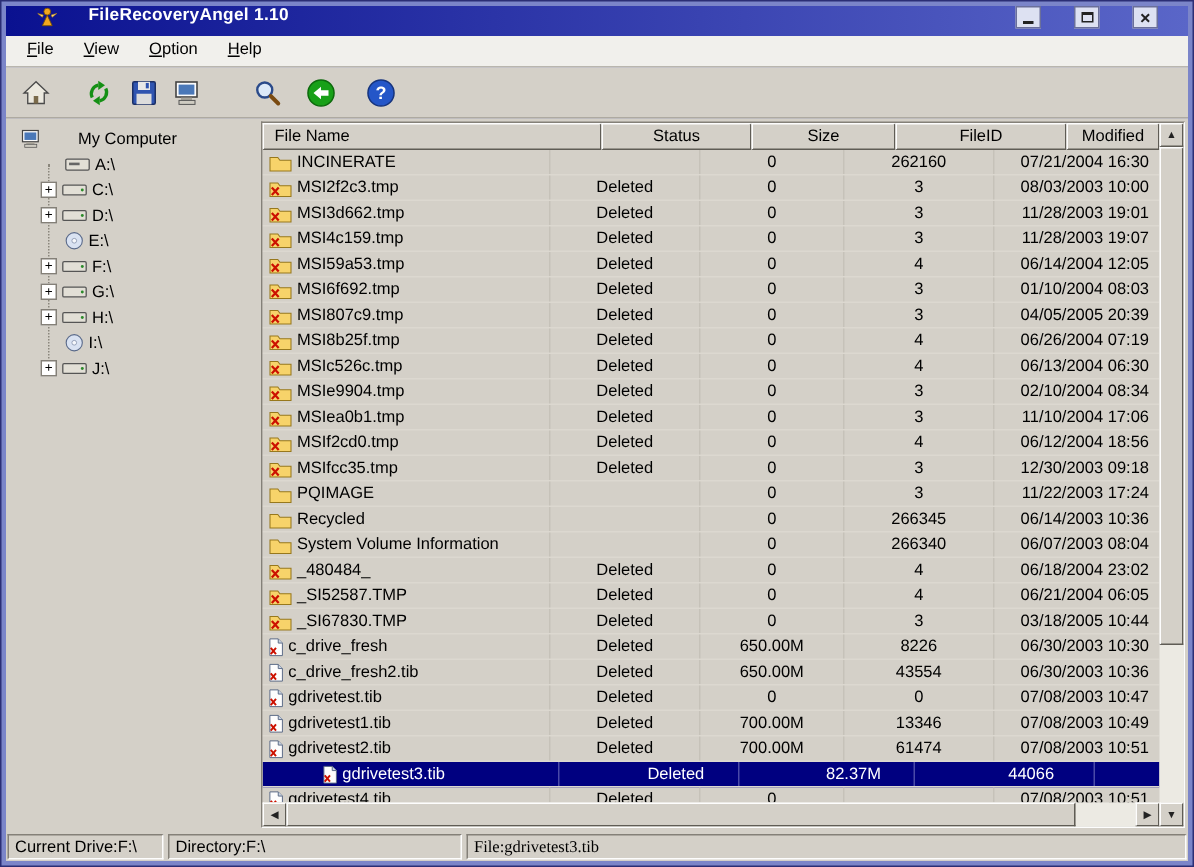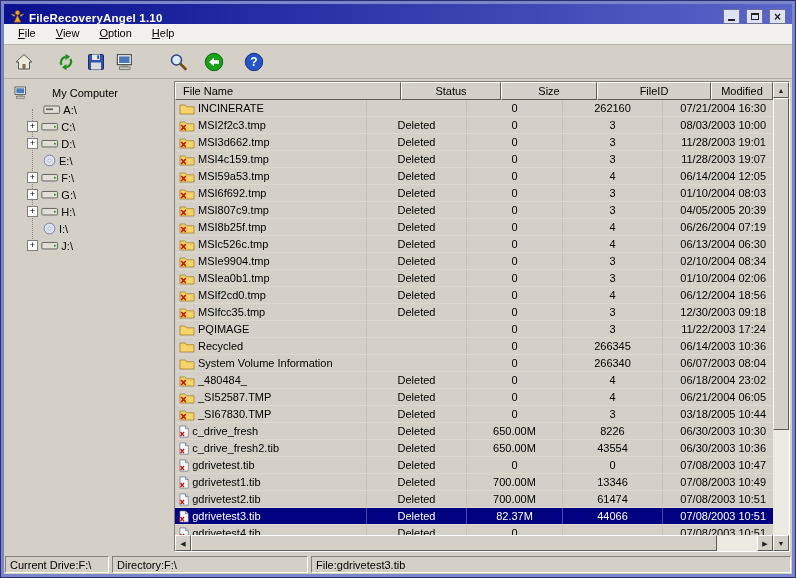--- a/index.html
+++ b/index.html
@@ -12,22 +12,22 @@
     padding: 3px;
     display: flex; flex-direction: column;
     font-family: "Liberation Sans", sans-serif;
     font-size: 11px; color: #000;
   }
 
   
   .titlebar {
     height: 20px; flex: 0 0 auto;
     background: linear-gradient(to right, #0a1190, #5a66c8);
-    display: flex; align-items: flex-end; gap: 4px;
-    padding: 0 6px; color: #fff;
+    display: flex; align-items: flex-start; gap: 20px;
+    padding: 0 20px; color: #fff;
   }
   .app-icon svg { width: 15px; height: 15px; display: block; }
   .title-text { font-weight: bold; font-size: 11.5px; letter-spacing: .2px; }
   .tb-spacer { flex: 1; }
   .win-btn {
     width: 17px; height: 15px; background: #dde1f2;
     border: 1px solid #6a6f9a; margin-left: 2px;
     display: inline-flex; align-items: flex-end; justify-content: center;
     cursor: pointer;
   }
@@ -100,21 +100,21 @@
     overflow: hidden; white-space: nowrap;
   }
   .c-name { width: 192px; padding-left: 4px; gap: 3px; }
   .c-status { width: 100px; justify-content: center; }
   .c-size { width: 96px; justify-content: center; }
   .c-id { width: 100px; justify-content: center; }
   .c-mod { flex: 1; justify-content: flex-end; padding-right: 7px; border-right: none; }
   .f-ico { display: inline-flex; flex: 0 0 auto; }
   .f-ico svg { height: 13px; width: auto; display: block; }
   .lv-row.selected { background: #000080; color: #fff; }
-  .lv-row.selected .cell { border-right-color: #4a4aa8; }
+  .lv-row.selected .cell { border-right-color: #4a4aa8; margin-left: 36px; }
 
   
   .vscroll { width: 16px; flex: 0 0 auto; display: flex; flex-direction: column; background: #eceae3; }
   .sb-btn {
     width: 16px; height: 16px; flex: 0 0 auto; background: #d4d0c8;
     border: 1px solid; border-color: #fdfdfd #5f5c55 #5f5c55 #fdfdfd;
     display: flex; align-items: center; justify-content: center; cursor: pointer;
   }
   .arr { font-size: 7px; color: #222; line-height: 1; }
   .v-track { flex: 1; position: relative; }
@@ -134,21 +134,21 @@
     height: 20px; flex: 0 0 auto; background: #d4d0c8;
     display: flex; gap: 3px; padding: 2px 1px 1px 1px; align-items: stretch;
   }
   .sb-panel {
     border: 1px solid; border-color: #848078 #fdfdfd #fdfdfd #848078;
     display: flex; align-items: center; padding: 0 4px;
     white-space: nowrap; overflow: hidden;
   }
   .p1 { width: 104px; flex: 0 0 auto; }
   .p2 { width: 196px; flex: 0 0 auto; }
-  .p3 { flex: 1; }
+  .p3 { flex: 1; font-family: Liberation Serif, serif; }
 </style>
 </head>
 <body>
 
 <div class="window">
 
   <div class="titlebar">
     <span class="app-icon">
       <svg viewBox="0 0 16 16">
           <path d="M4.5 8 L1.2 5.3 L5.2 6.4 Z" fill="#ffd978" stroke="#b8860b" stroke-width="0.4"></path>
@@ -514,21 +514,21 @@
                   <svg viewBox="0 0 16 13">
                     <path d="M1 3 L6.2 3 L7.6 4.8 L15 4.8 L15 12 L1 12 Z" fill="#f7d36a" stroke="#97781d" stroke-width="0.7"></path>
                     <path d="M2.2 6 L6.8 11 M6.8 6 L2.2 11" stroke="#cc1100" stroke-width="1.5"></path>
                   </svg>
                 </span>
                 <span class="f-lbl">MSIea0b1.tmp</span>
               </div>
               <div class="cell c-status">Deleted</div>
               <div class="cell c-size">0</div>
               <div class="cell c-id">3</div>
-              <div class="cell c-mod">01/10/2004 02:06</div>
+              <div class="cell c-mod">11/10/2004 17:06</div>
             </div>
             <div class="lv-row">
               <div class="cell c-name">
                 <span class="f-ico">
                   <svg viewBox="0 0 16 13">
                     <path d="M1 3 L6.2 3 L7.6 4.8 L15 4.8 L15 12 L1 12 Z" fill="#f7d36a" stroke="#97781d" stroke-width="0.7"></path>
                     <path d="M2.2 6 L6.8 11 M6.8 6 L2.2 11" stroke="#cc1100" stroke-width="1.5"></path>
                   </svg>
                 </span>
                 <span class="f-lbl">MSIf2cd0.tmp</span>

